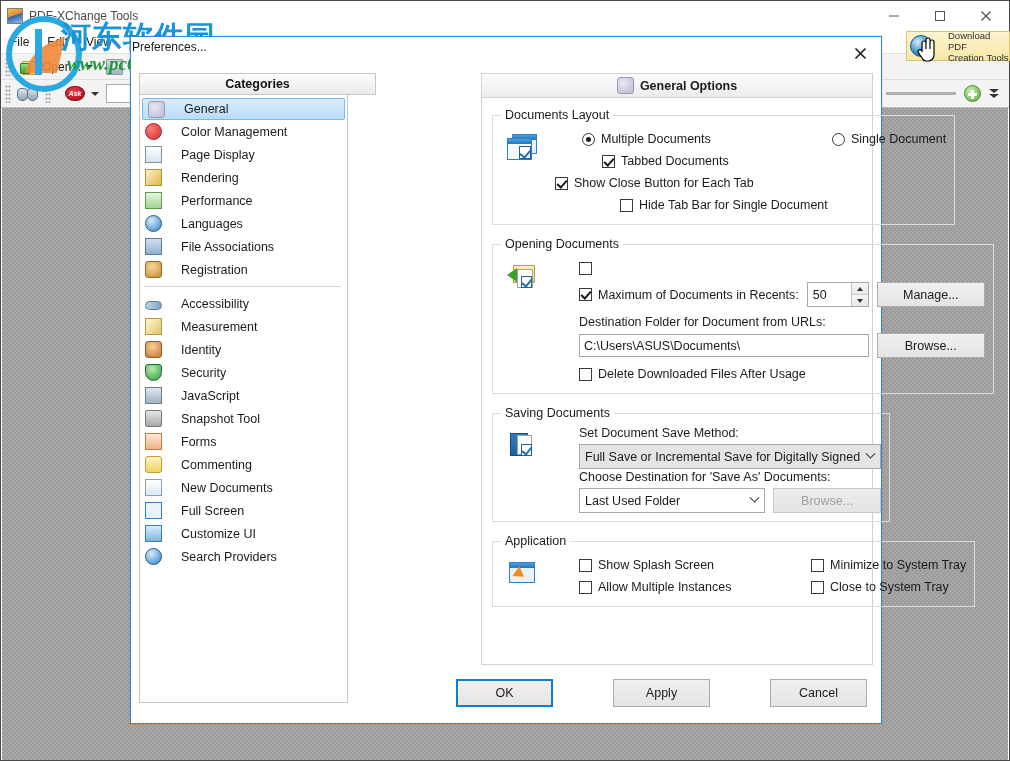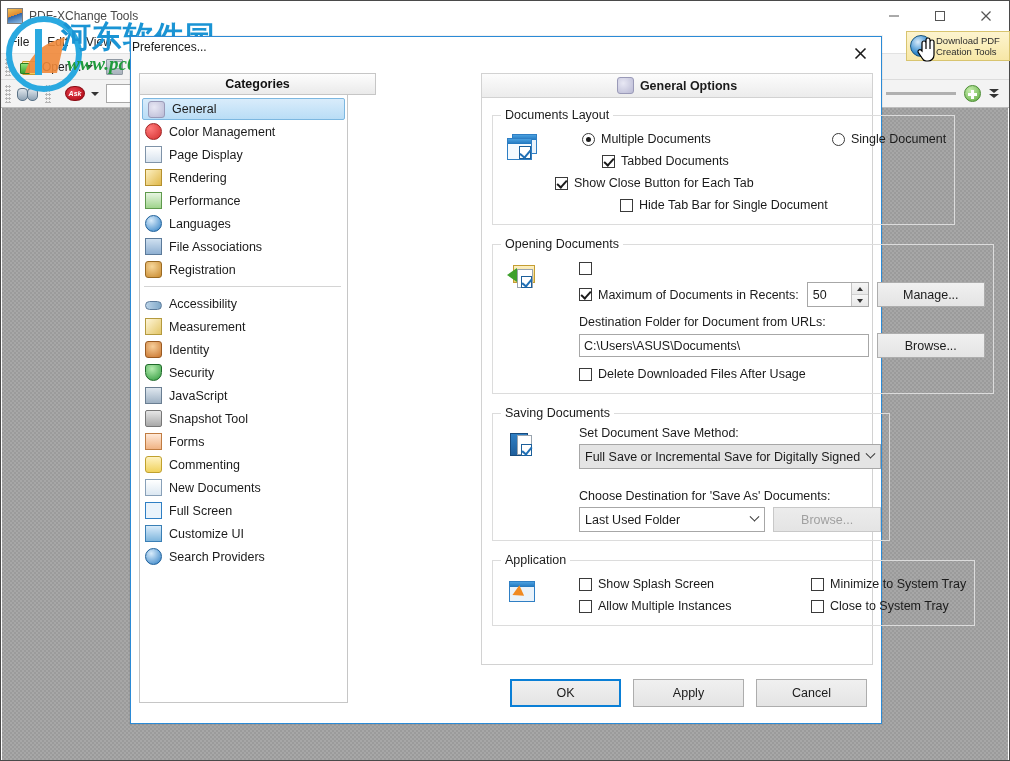--- a/index.html
+++ b/index.html
@@ -173,21 +173,21 @@
     display: flex; align-items: center; gap: 4px;
     padding-left: 3px;
     z-index: 8;
   }
   #download-badge .globe {
     width: 22px; height: 22px; border-radius: 50%; flex:none;
     background: radial-gradient(circle at 35% 30%, #d9ecfb 0%, #3a8fd0 55%, #1d5f97 100%);
     border: 1px solid #17567f;
   }
   #download-badge .dl-text {
-    font-size: 9.5px; line-height: 11px; color: #2c2c2c;
+    font-size: 9.5px; line-height: 11px; color: #2c2c2c; padding-left: 12px;
   }
   #cursor-hand {
     position: absolute; left: 915px; top: 36px; width: 22px; height: 26px;
     z-index: 9;
   }
 
   #doc-area {
     position: absolute; left: 1px; top: 107px;
     width: 1006px; height: 652px;
     background-color: #9b9b9b;
@@ -249,21 +249,21 @@
     font-weight: bold; font-size: 12.5px; color: #111;
   }
   #cat-list {
     position: absolute; left: 8px; top: 58px; width: 209px; height: 608px;
     background: #ffffff;
     border: 1px solid #c6c6c6; border-top: none;
     padding-top: 3px;
     overflow: hidden;
   }
   .cat-row {
-    height: 23px; display: flex; align-items: center; gap: 7px;
+    height: 23px; display: flex; align-items: center; gap: 19px;
     padding-left: 5px; font-size: 12.5px; color: #1b1b1b;
     white-space: nowrap;
   }
   .cat-row.selected {
     background: linear-gradient(180deg,#d9ecfb 0%,#b9ddf6 100%);
     border: 1px solid #7cb7e0;
     margin: 0 2px; height: 22px;
     border-radius: 2px;
   }
   .cat-sep {
@@ -357,24 +357,24 @@
     border-right: 1.6px solid #333; border-bottom: 1.6px solid #333;
     transform: rotate(45deg) translate(-2px,-2px);
   }
 
   #dlg-footer {
     position: absolute; left: 8px; right: 8px; bottom: 10px; height: 40px;
     display: flex; align-items: center; justify-content: flex-end; gap: 12px;
     padding-right: 6px;
   }
   .fbtn {
-    width: 111px; height: 28px;
+    width: 97px; height: 28px;
     background: linear-gradient(180deg,#f0f0f0,#e4e4e4);
     border: 1px solid #adadad; font-size: 12.5px;
-    display: flex; align-items: center; justify-content: center;
+    display: flex; align-items: center; justify-content: center; margin-left: 48px;
   }
   .fbtn.primary { border: 2px solid #0a7fd6; }
 
   
   .ico-docs { width: 30px; height: 26px; position: relative; }
   .ico-docs .w1 { position:absolute; left:5px; top:0; width:25px; height:20px;
     background:#eaf3fb; border:1px solid #2f7fc4; }
   .ico-docs .w1:before { content:''; position:absolute; left:0; top:0; right:0; height:5px;
     background: linear-gradient(180deg,#4aa0e0,#2176bd); }
   .ico-docs .w2 { position:absolute; left:0px; top:4px; width:25px; height:22px;
@@ -740,21 +740,21 @@
           </span>
         </div>
         <div class="grp-fields" style="margin-left:24px">
           <div class="lbl">Set Document Save Method:</div>
           <div class="combo gray" style="margin-top:4px">
             <span class="cv">Full Save or Incremental Save for Digitally Signed</span>
             <span class="carr">
                 <i></i>
               </span>
           </div>
-          <div class="lbl" style="margin-top:20px">Choose Destination for 'Save As' Documents:</div>
+          <div class="lbl" style="margin-top:1px">Choose Destination for 'Save As' Documents:</div>
           <div style="display:flex;align-items:center;gap:8px;margin-top:4px">
             <div class="combo white" style="flex:1">
               <span class="cv">Last Used Folder</span>
               <span class="carr">
                   <i></i>
                 </span>
             </div>
             <div class="btn disabled" style="width:108px">Browse...</div>
           </div>
         </div>

